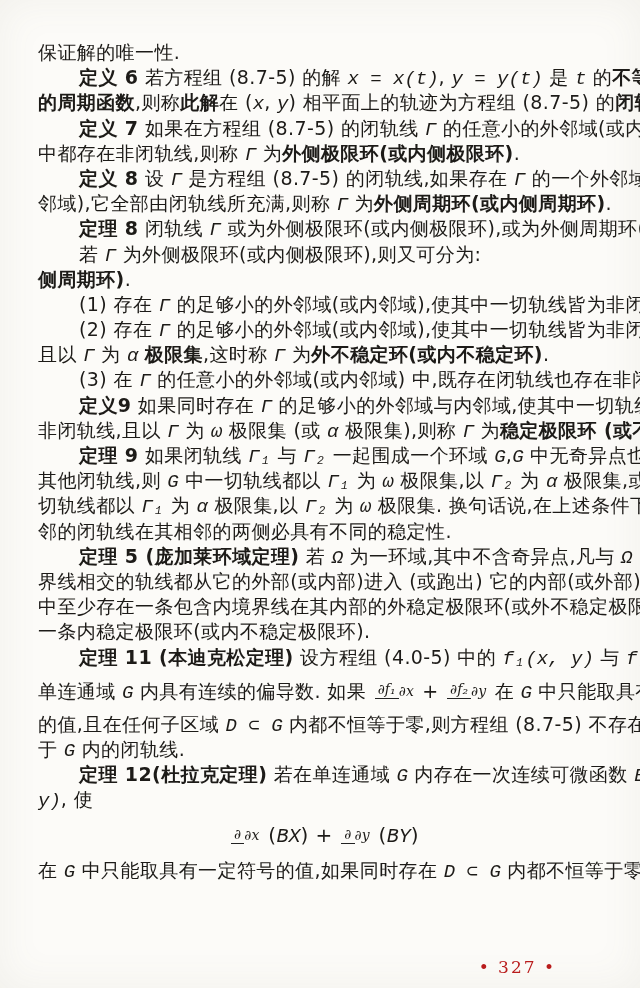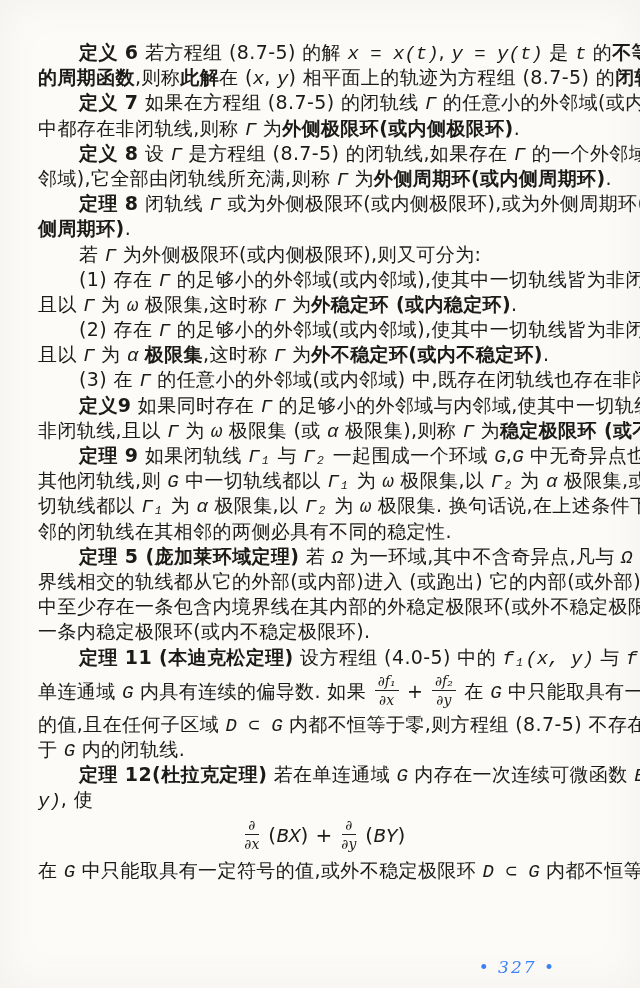--- a/index.html
+++ b/index.html
@@ -35,21 +35,21 @@
     font-size: 20px;
   }
   .bold { font-weight: bold; }
   .math {
     font-family: Liberation Mono, monospace;
     font-style: italic;
     letter-spacing: 0;
   }
   .frac {
     display: inline-flex;
-    flex-direction: column;
+    flex-direction: row;
     align-items: center;
     vertical-align: middle;
     font-family: "DejaVu Serif", serif;
     font-style: italic;
     font-size: 14px;
     line-height: 1.15;
     letter-spacing: 0;
     text-indent: 0;
     margin: 0 2px;
     position: relative;
@@ -57,40 +57,39 @@
   }
   .frac .num { border-bottom: 1.5px solid #222; padding: 0 3px 1px; }
   .frac .den { padding-top: 1px; }
   .page-number {
     position: absolute;
     top: 957px;
     right: 84px;
     font-size: 17px;
     letter-spacing: 2px;
     font-family: "DejaVu Serif", serif;
-    color: #3b82f6;
-    font-style: italic;
+    color: #b91c1c;
   }
 </style>
 </head>
 <body>
 
 <div class="page">
   <div class="text-block">
+      <div class="line"><span>保证解的唯一性.</span></div>
       <div class="line indent"><span class="bold">定义 6</span><span>  若方程组 (8.7-5) 的解 </span><span class="math">x = x(t)</span><span>, </span><span class="math">y = y(t)</span><span> 是 </span><span class="math">t</span><span> 的</span><span class="bold">不等于常数</span></div>
       <div class="line"><span class="bold">的周期函数</span><span>,则称</span><span class="bold">此解</span><span>在 (</span><span class="math">x</span><span>, </span><span class="math">y</span><span>) 相平面上的轨迹为方程组 (8.7-5) 的</span><span class="bold">闭轨线</span></div>
       <div class="line indent"><span class="bold">定义 7</span><span>  如果在方程组 (8.7-5) 的闭轨线 </span><span class="math">Γ</span><span> 的任意小的外邻域(或内邻域)</span></div>
       <div class="line"><span>中都存在非闭轨线,则称 </span><span class="math">Γ</span><span> 为</span><span class="bold">外侧极限环(或内侧极限环)</span><span>.</span></div>
       <div class="line indent"><span class="bold">定义 8</span><span>  设 </span><span class="math">Γ</span><span> 是方程组 (8.7-5) 的闭轨线,如果存在 </span><span class="math">Γ</span><span> 的一个外邻域(或内</span></div>
       <div class="line"><span>邻域),它全部由闭轨线所充满,则称 </span><span class="math">Γ</span><span> 为</span><span class="bold">外侧周期环(或内侧周期环)</span><span>.</span></div>
       <div class="line indent"><span class="bold">定理 8</span><span>  闭轨线 </span><span class="math">Γ</span><span> 或为外侧极限环(或内侧极限环),或为外侧周期环(或内</span></div>
+      <div class="line indent"><span>若 </span><span class="math">Γ</span><span> 为外侧极限环(或内侧极限环),则又可分为:</span></div>
       <div class="line"><span class="bold">侧周期环)</span><span>.</span></div>
-      <div class="line indent"><span>若 </span><span class="math">Γ</span><span> 为外侧极限环(或内侧极限环),则又可分为:</span></div>
       <div class="line indent"><span>(1) 存在 </span><span class="math">Γ</span><span> 的足够小的外邻域(或内邻域),使其中一切轨线皆为非闭轨线,</span></div>
-      <div class="line"><span>且以 </span><span class="math">Γ</span><span> 为 </span><span class="math">ω</span><span> 极限集,这时称 </span><span class="math">Γ</span><span> 为</span><span class="bold">外稳定环 (或内稳定环)</span><span>.</span></div>
       <div class="line indent"><span>(2) 存在 </span><span class="math">Γ</span><span> 的足够小的外邻域(或内邻域),使其中一切轨线皆为非闭轨线,</span></div>
       <div class="line"><span>且以 </span><span class="math">Γ</span><span> 为 </span><span class="math">α</span><span> </span><span class="bold">极限集</span><span>,这时称 </span><span class="math">Γ</span><span> 为</span><span class="bold">外不稳定环(或内不稳定环)</span><span>.</span></div>
       <div class="line indent"><span>(3) 在 </span><span class="math">Γ</span><span> 的任意小的外邻域(或内邻域) 中,既存在闭轨线也存在非闭轨线,</span></div>
       <div class="line indent"><span class="bold">定义9</span><span>  如果同时存在 </span><span class="math">Γ</span><span> 的足够小的外邻域与内邻域,使其中一切轨线皆为</span></div>
       <div class="line"><span>非闭轨线,且以 </span><span class="math">Γ</span><span> 为 </span><span class="math">ω</span><span> 极限集 (或 </span><span class="math">α</span><span> 极限集),则称 </span><span class="math">Γ</span><span> 为</span><span class="bold">稳定极限环 (或不稳定极</span></div>
       <div class="line indent"><span class="bold">定理 9</span><span>  如果闭轨线 </span><span class="math">Γ₁</span><span> 与 </span><span class="math">Γ₂</span><span> 一起围成一个环域 </span><span class="math">G</span><span>,</span><span class="math">G</span><span> 中无奇异点也无</span></div>
       <div class="line"><span>其他闭轨线,则 </span><span class="math">G</span><span> 中一切轨线都以 </span><span class="math">Γ₁</span><span> 为 </span><span class="math">ω</span><span> 极限集,以 </span><span class="math">Γ₂</span><span> 为 </span><span class="math">α</span><span> 极限集,或 </span></div>
       <div class="line"><span>切轨线都以 </span><span class="math">Γ₁</span><span> 为 </span><span class="math">α</span><span> 极限集,以 </span><span class="math">Γ₂</span><span> 为 </span><span class="math">ω</span><span> 极限集. 换句话说,在上述条件下两条相</span></div>
       <div class="line"><span>邻的闭轨线在其相邻的两侧必具有不同的稳定性.</span></div>
       <div class="line indent"><span class="bold">定理 5 (庞加莱环域定理)</span><span>  若 </span><span class="math">Ω</span><span> 为一环域,其中不含奇异点,凡与 </span><span class="math">Ω</span></div>
@@ -109,16 +108,16 @@
       <div class="line"><span>于 </span><span class="math">G</span><span> 内的闭轨线.</span></div>
       <div class="line indent"><span class="bold">定理 12(杜拉克定理)</span><span>  若在单连通域 </span><span class="math">G</span><span> 内存在一次连续可微函数 </span><span class="math">B(x,</span></div>
       <div class="line"><span class="math">y)</span><span>, 使</span></div>
       <div class="line formula"><span class="frac">
           <span class="num">∂</span>
           <span class="den">∂x</span>
         </span><span> (</span><span class="math">BX</span><span>) + </span><span class="frac">
           <span class="num">∂</span>
           <span class="den">∂y</span>
         </span><span> (</span><span class="math">BY</span><span>)</span></div>
-      <div class="line"><span>在 </span><span class="math">G</span><span> 中只能取具有一定符号的值,或外不稳定极限环 </span><span class="math">D ⊂ G</span><span> 内都不恒等于零,则</span></div>
+      <div class="line"><span>在 </span><span class="math">G</span><span> 中只能取具有一定符号的值,如果同时存在 </span><span class="math">D ⊂ G</span><span> 内都不恒等于零,则</span></div>
     </div>
   <div class="page-number">• 327 •</div>
 </div>
 
 </body></html>

